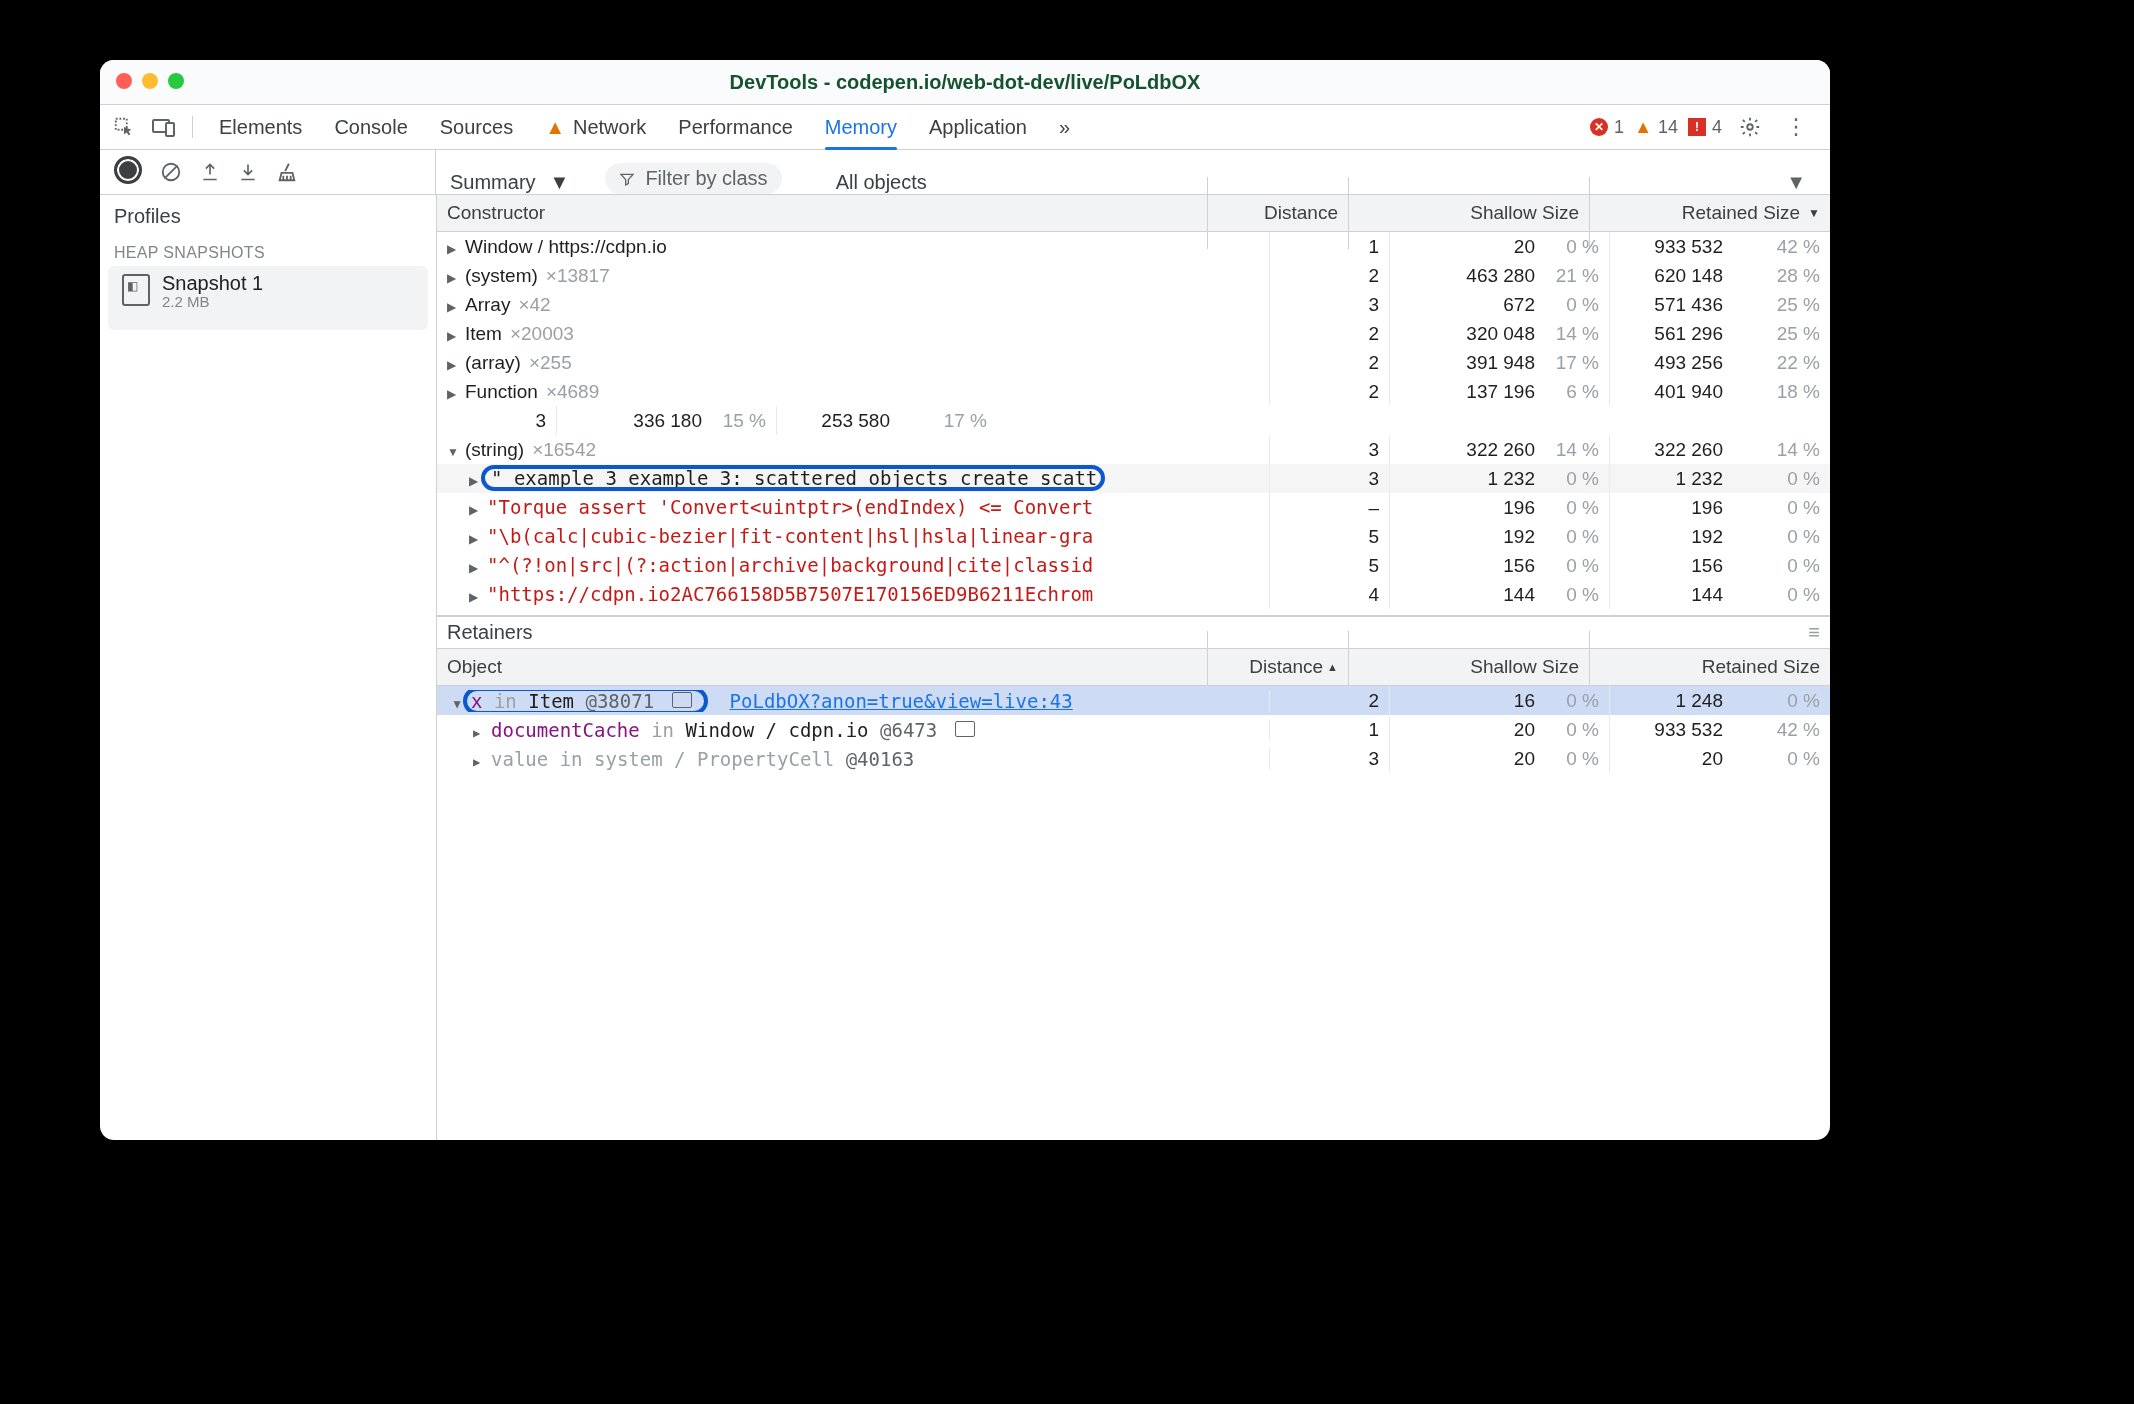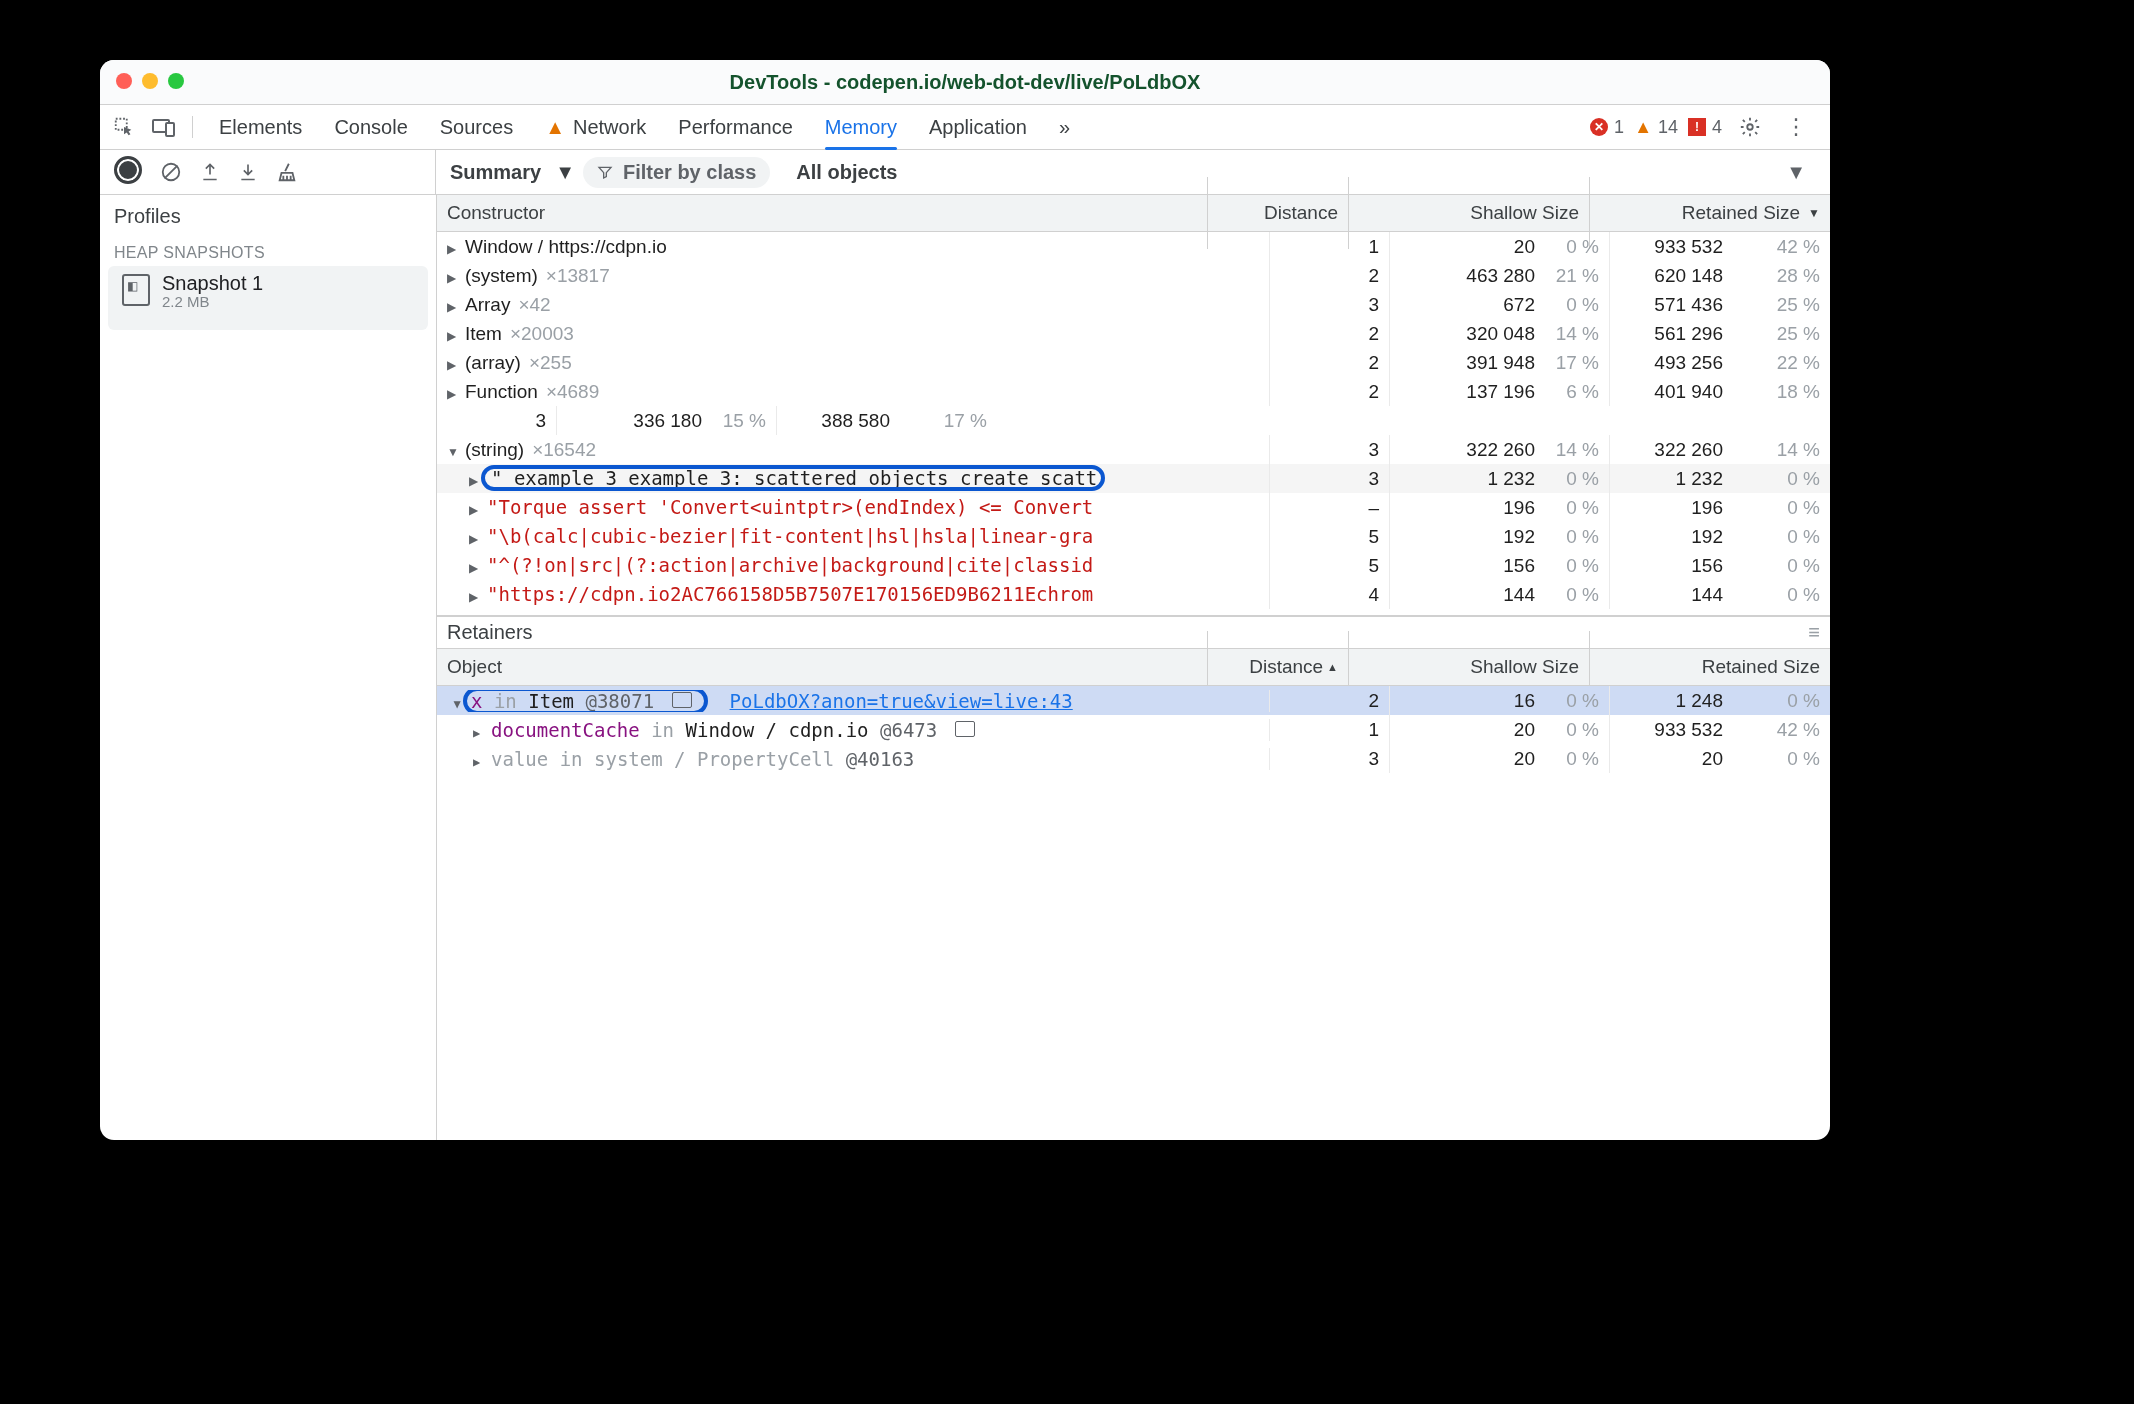--- a/index.html
+++ b/index.html
@@ -45,21 +45,21 @@
   .tab{color:#3c4043;display:flex;align-items:center;gap:8px;height:44px;position:relative;}
   .tab.active{color:#1a73e8;font-weight:500;}
   .tab.active::after{content:"";position:absolute;left:0;right:0;bottom:-1px;height:3px;background:#1a73e8;border-radius:2px;}
   .warn-dot{color:var(--orange);font-weight:700;}
   .right-cluster{display:flex;align-items:center;gap:10px;margin-left:auto;color:#5f6368;padding-right:10px;}
   .badge{display:flex;align-items:center;gap:6px;font-size:18px;}
   .badge .sq{width:18px;height:18px;background:#d93025;color:#fff;font-size:12px;font-weight:700;display:flex;align-items:center;justify-content:center;}
   
   .toolbar{height:44px;border-bottom:1px solid var(--border);display:flex;align-items:center;}
   .toolbar .left{display:flex;align-items:center;gap:18px;padding:0 14px;border-right:1px solid var(--border);height:100%;width:336px;box-sizing:border-box;}
-  .toolbar .right{display:flex;align-items:center;gap:8px;padding:0 14px;flex:1;height:100%;font-weight:bold;}
+  .toolbar .right{display:flex;align-items:flex-end;gap:36px;padding:0 14px;flex:1;height:100%;}
   .circ-icon{width:22px;height:22px;border-radius:50%;}
   .filter-pill{display:flex;align-items:center;gap:10px;background:#f1f3f4;border-radius:20px;padding:4px 14px;color:#5f6368;}
   .dd{display:flex;align-items:center;gap:14px;color:#3c4043;}
   
   .body{flex:1;display:flex;min-height:0;}
   .sidebar{width:336px;border-right:1px solid var(--border);display:flex;flex-direction:column;}
   .sidebar .hdr{padding:10px 14px;font-size:20px;color:#3c4043;}
   .sidebar .section{padding:6px 14px 2px;color:#80868b;font-size:16px;letter-spacing:.02em;}
   .snap{display:flex;gap:12px;padding:6px 14px 20px;align-items:flex-start;background:#f1f3f4;margin:2px 8px;border-radius:6px;}
   .snap .file-ic{width:24px;height:28px;border:2px solid #5f6368;border-radius:3px;position:relative;margin-top:2px;}
@@ -349,21 +349,21 @@
                   <span class="pct">18 %</span>
                 </div>
               </div>
               <div class="trow">
                 <div class="td c-dist">3</div>
                 <div class="td c-sh">
                   <span>336 180</span>
                   <span class="pct">15 %</span>
                 </div>
                 <div class="td c-ret last">
-                  <span>388 580</span>
+                  <span>253 580</span>
                   <span class="pct">17 %</span>
                 </div>
               </div>
               <div class="trow">
                 <div class="td c-con">
                   <span style="padding-left: 0px;"><span class="disc">▼</span><span>(string)</span><span class="mut-x">×16542</span></span>
                 </div>
                 <div class="td c-dist">3</div>
                 <div class="td c-sh">
                   <span>322 260</span>

